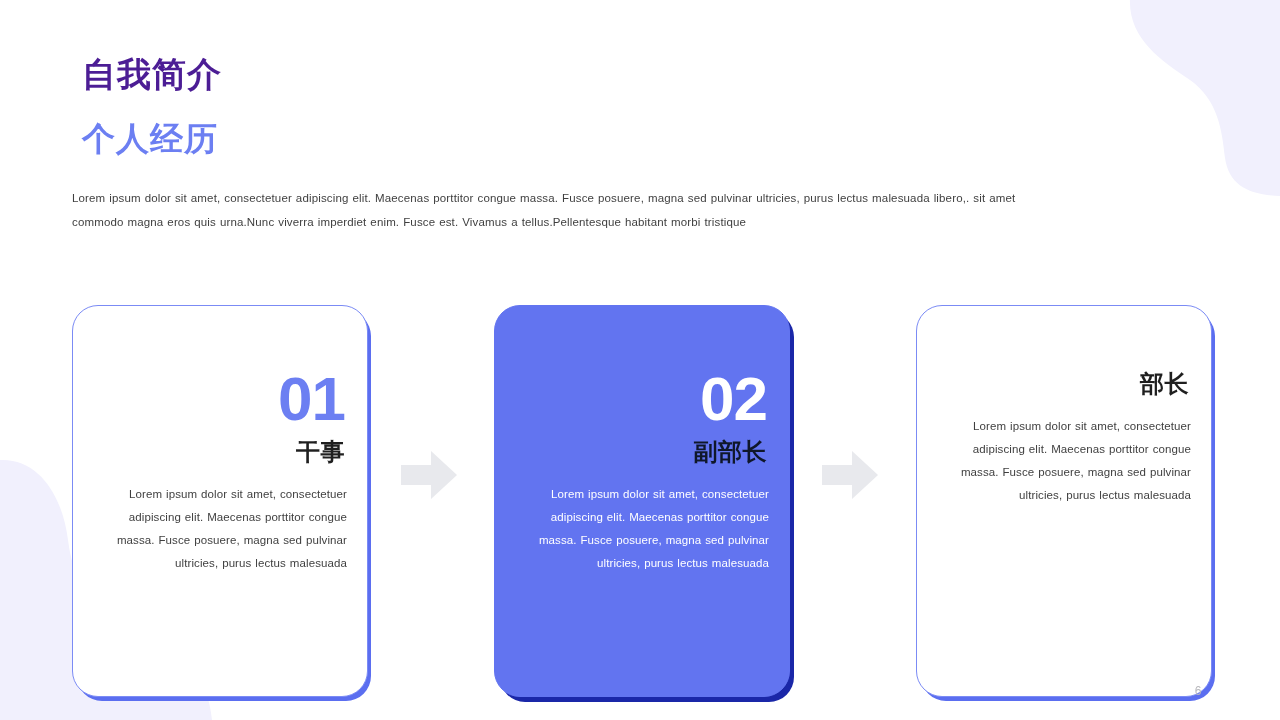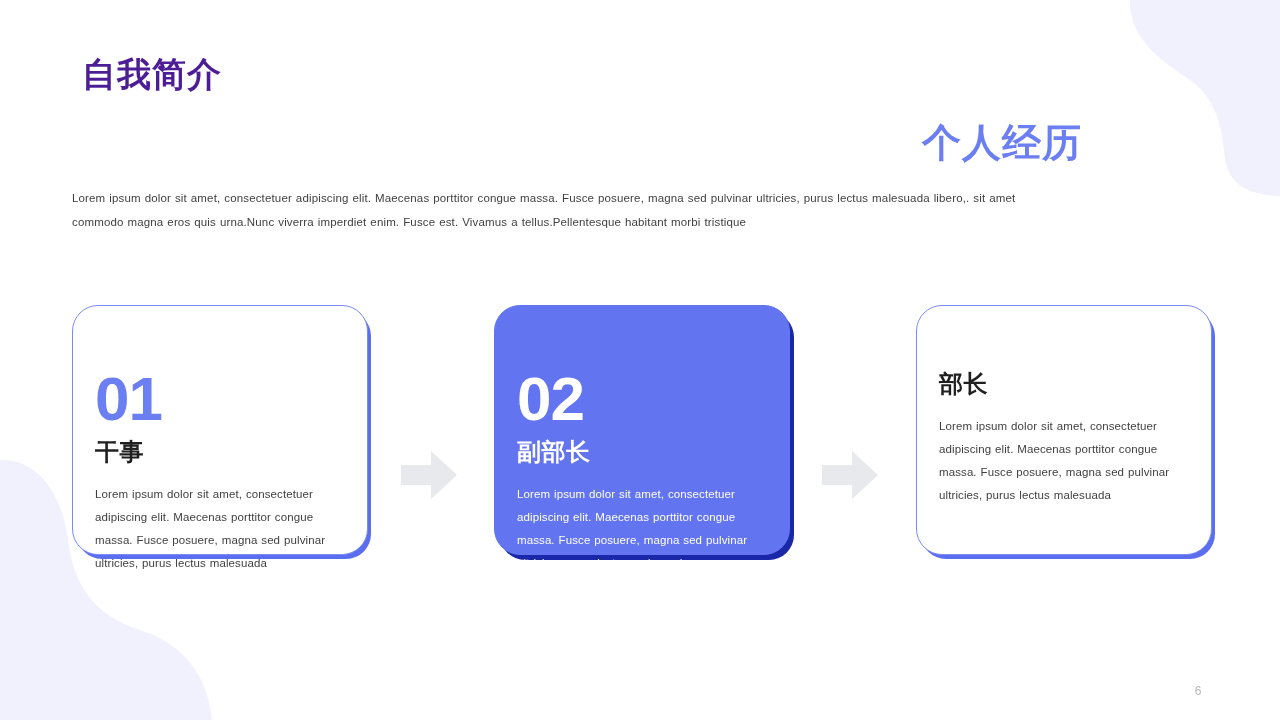--- a/index.html
+++ b/index.html
@@ -49,27 +49,26 @@
   }
   .title-main {
     font-size: 34px;
     font-weight: bold;
     color: #4c1d95;
     letter-spacing: 1px;
     line-height: 1.3;
     margin: 0;
   }
   .title-sub {
-    font-size: 39px;
+    font-size: 33px;
     font-weight: bold;
     color: #6c7ff2;
     letter-spacing: 1px;
     line-height: 1.3;
     margin: 22px 0 0 0;
-    text-align: right;
   }
   .intro-para {
     position: absolute;
     left: 72px;
     top: 187px;
     width: 960px;
     font-size: 11.5px;
     line-height: 2.05;
     color: #3f3f3f;
     letter-spacing: .15px;
@@ -83,24 +82,25 @@
     left: 0;
     top: 305px;
     width: 1280px;
     height: 340px;
   }
 
   .card {
     position: absolute;
     top: 0;
     width: 296px;
-    height: 250px;
+    height: 392px;
     box-sizing: border-box;
     border-radius: 26px;
     padding: 62px 22px 0 22px;
+    text-align: right;
   }
   .card-plain {
     background: #ffffff;
     border: 1.4px solid #7b8bf5;
     box-shadow: 4px 5px 0 -1px #5b6ef0;
   }
   .card-filled {
     background: #6274f0;
     border: 1.4px solid #6274f0;
     box-shadow: 5px 6px 0 -1px #1a27a8;
@@ -121,21 +121,21 @@
   .card-filled .card-num { color: #ffffff; }
 
   .card-title {
     font-size: 24px;
     font-weight: bold;
     line-height: 1.3;
     margin: 0 0 16px 0;
     letter-spacing: .5px;
   }
   .card-plain .card-title { color: #1f1f1f; }
-  .card-filled .card-title { color: #ffffff; }
+  .card-filled .card-title { color: #0f172a; }
 
   .card-body {
     font-size: 11.5px;
     line-height: 2.0;
     letter-spacing: .1px;
     word-spacing: .6px;
     margin: 0;
     width: 252px;
   }
   .card-plain .card-body { color: #3f3f3f; }

